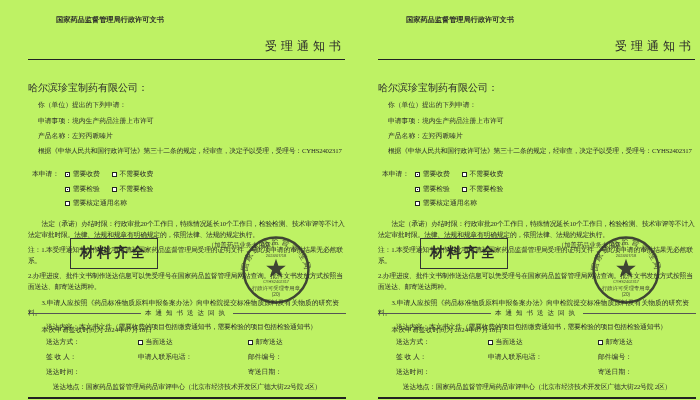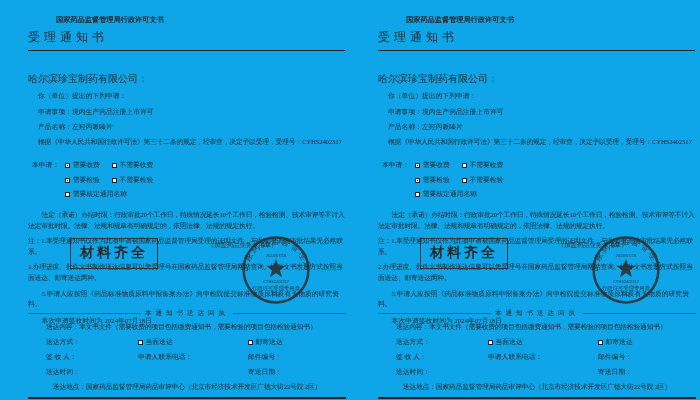--- a/index.html
+++ b/index.html
@@ -1,25 +1,25 @@
 <!DOCTYPE html>
 <html><head>
 <meta charset="utf-8">
 <style>
   * { margin:0; padding:0; box-sizing:border-box; }
   html,body { width:700px; height:400px; background:#fdfdfd; overflow:hidden; }
   body { font-family:"Liberation Serif","DejaVu Serif",serif; color:#2a2a2a; }
   #sheet { display:flex; width:700px; height:400px; }
   .page {
-    position:relative; width:350px; height:400px; background:#0ea5e9;
+    position:relative; width:350px; height:400px; background:#bef264;
     padding:12px 5px 0 28px; font-size:6.8px; line-height:1.6;
   }
   .doc-type { font-weight:bold; font-size:7.2px; margin-left:28px; margin-top:2px;
     font-family:"Liberation Sans","DejaVu Sans",sans-serif; }
-  .title { text-align:left; font-size:12px; letter-spacing:4px; margin-top:2px; }
+  .title { text-align:right; font-size:12px; letter-spacing:4px; margin-top:11px; }
   .hr { border-top:1.6px solid #222; margin-top:3px; }
   .company { margin-top:20px; font-size:10px; }
   .ind { margin-left:10px; margin-top:4.5px; }
   .basis { margin-left:10px; margin-top:4.5px; letter-spacing:-0.2px; }
   .apply-block { margin-top:12px; margin-left:4px; display:flex; }
   .apply-label { flex:none; margin-right:6px; }
   .cb-rows .cb-row { display:flex; align-items:center; margin-bottom:3.5px; }
   .cb { display:inline-block; width:5px; height:5px; border:1px solid #222;
     margin-right:2.5px; background:#fff; flex:none; }
   .cb.checked { background:#222; box-shadow:inset 0 0 0 1px #fff; }

